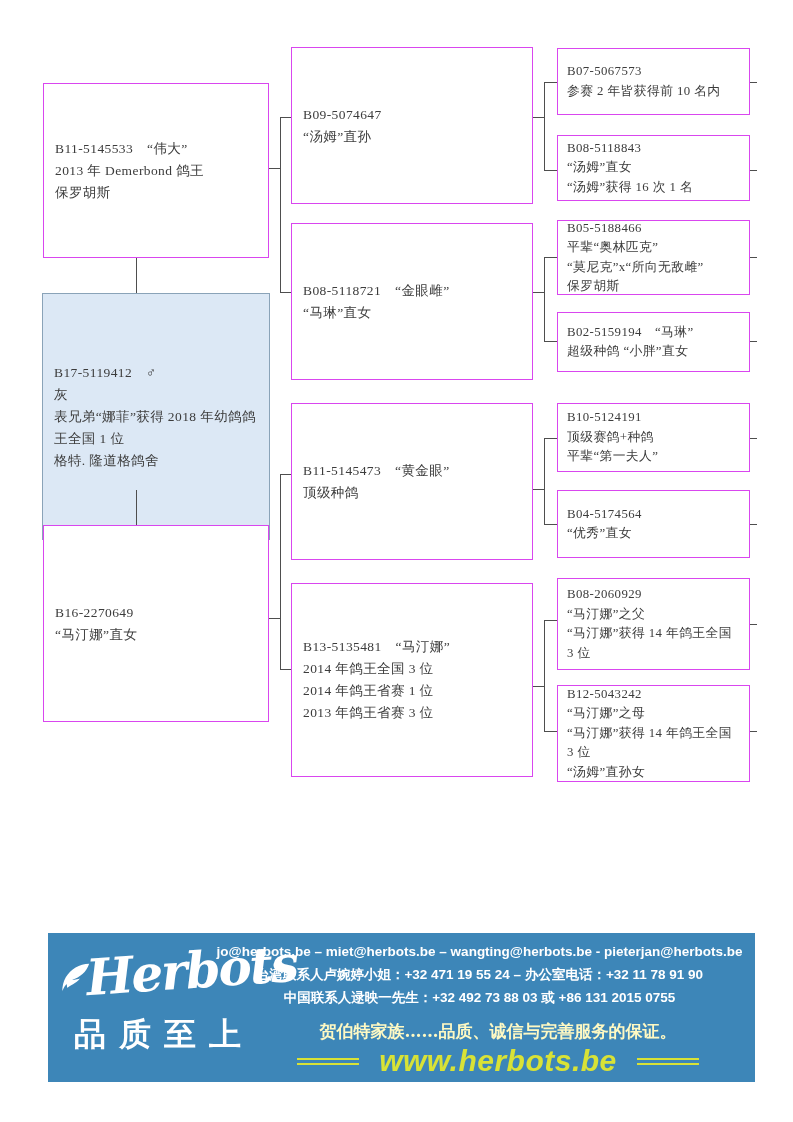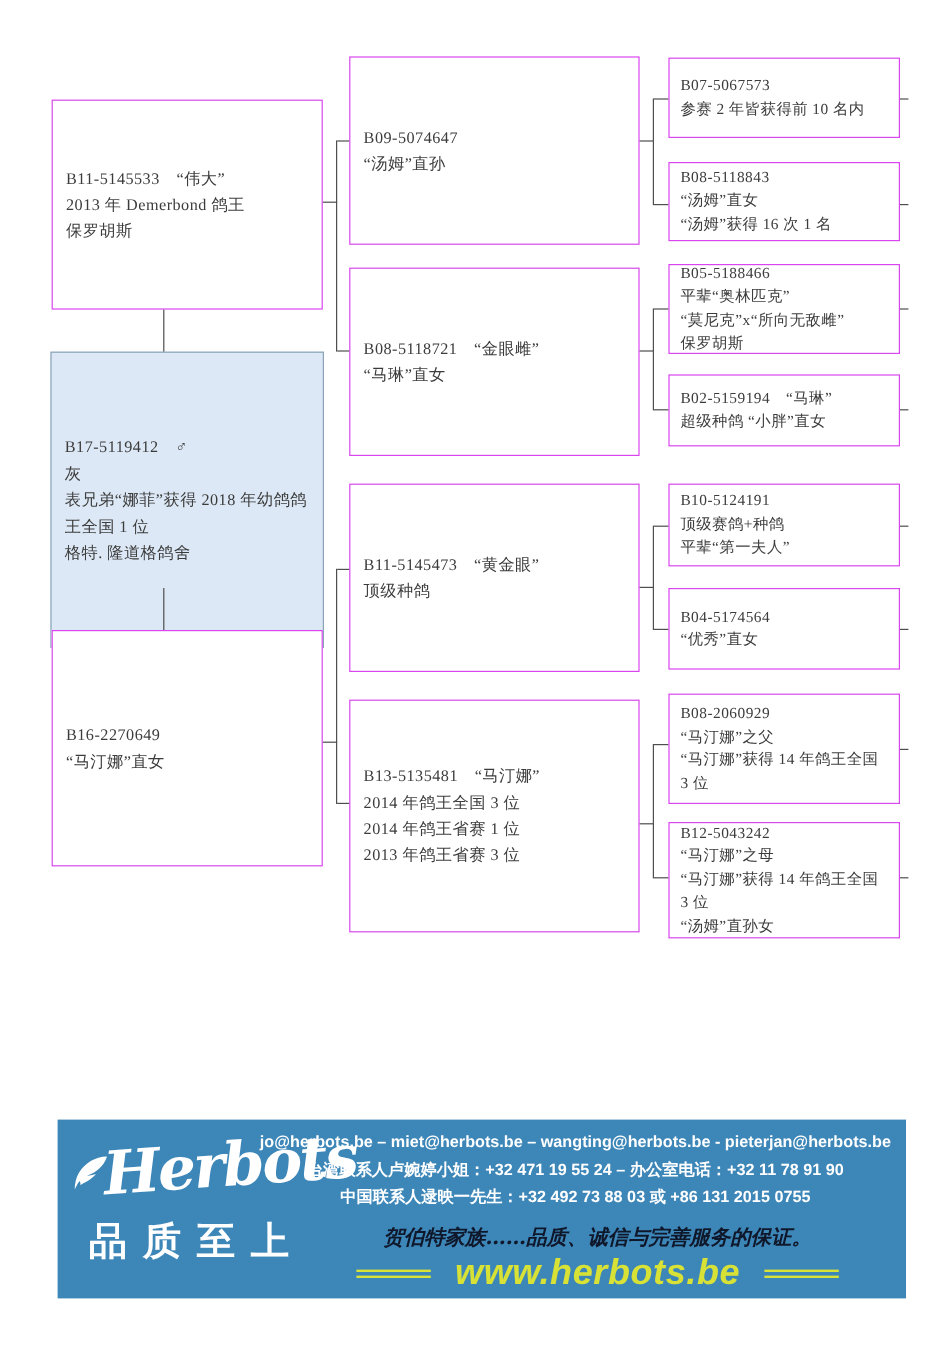--- a/index.html
+++ b/index.html
@@ -37,22 +37,22 @@
     font-family:"Liberation Sans",sans-serif; font-weight:bold;
     font-size:32px; letter-spacing:13px; color:#ffffff; white-space:nowrap;
   }
   .contact-block {
     position:absolute; left:158px; right:2px; top:7px; text-align:center;
     font-family:"Liberation Sans",sans-serif; font-weight:bold;
     font-size:13.5px; line-height:23px; color:#ffffff; white-space:nowrap;
   }
   .tagline {
     position:absolute; left:200px; width:500px; top:87px; text-align:center;
-    font-family:"DejaVu Serif",serif; font-style:italic; font-weight:bold;
-    font-size:17px; color:#0f172a; white-space:nowrap;
+    font-family:"DejaVu Serif",serif; font-weight:bold;
+    font-size:17px; color:#fef9c3; white-space:nowrap;
   }
   .website-row {
     position:absolute; left:200px; width:500px; top:108px; height:40px;
     display:flex; align-items:center; justify-content:center; gap:20px;
   }
   .double-line {
     width:62px; height:7px; box-sizing:border-box;
     border-top:2.5px solid #d8e236; border-bottom:2.5px solid #d8e236;
   }
   .website {

